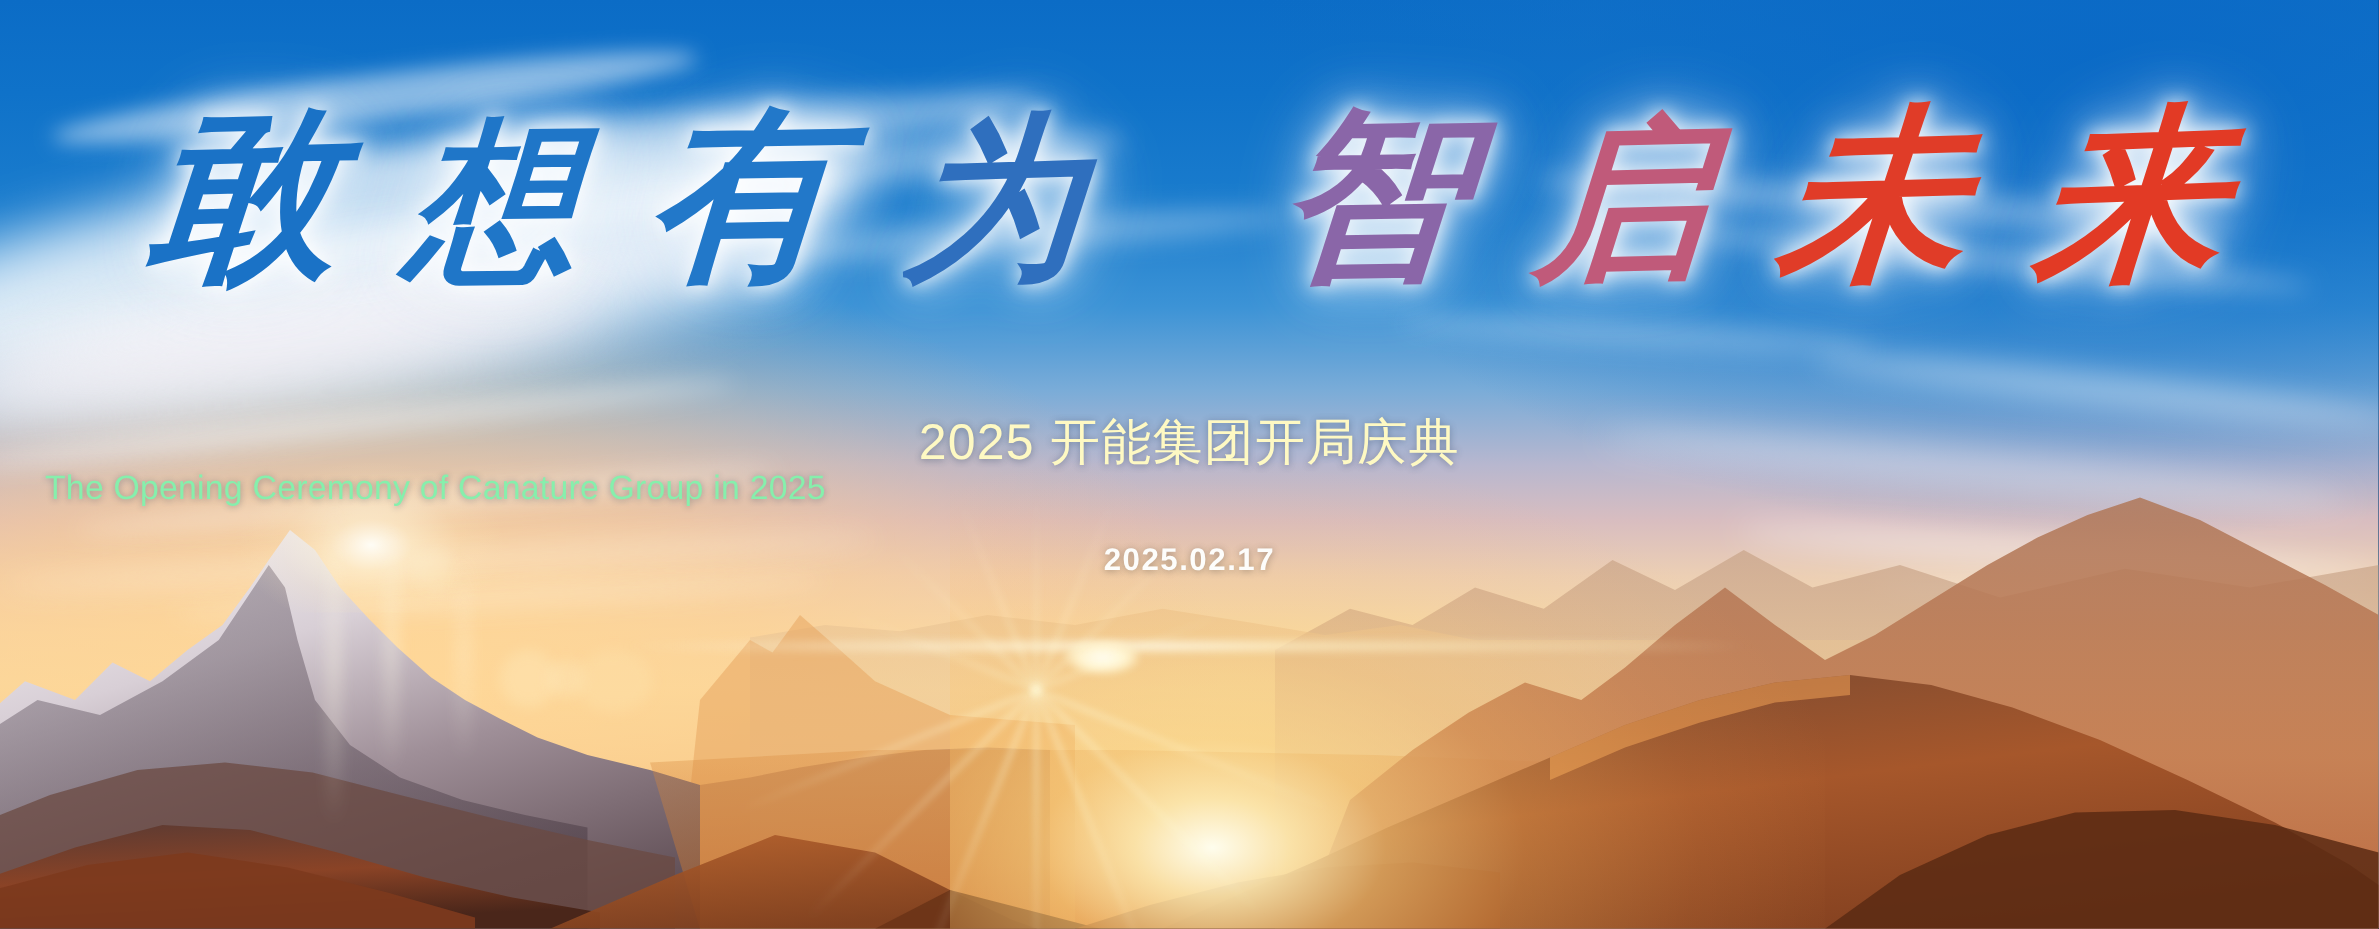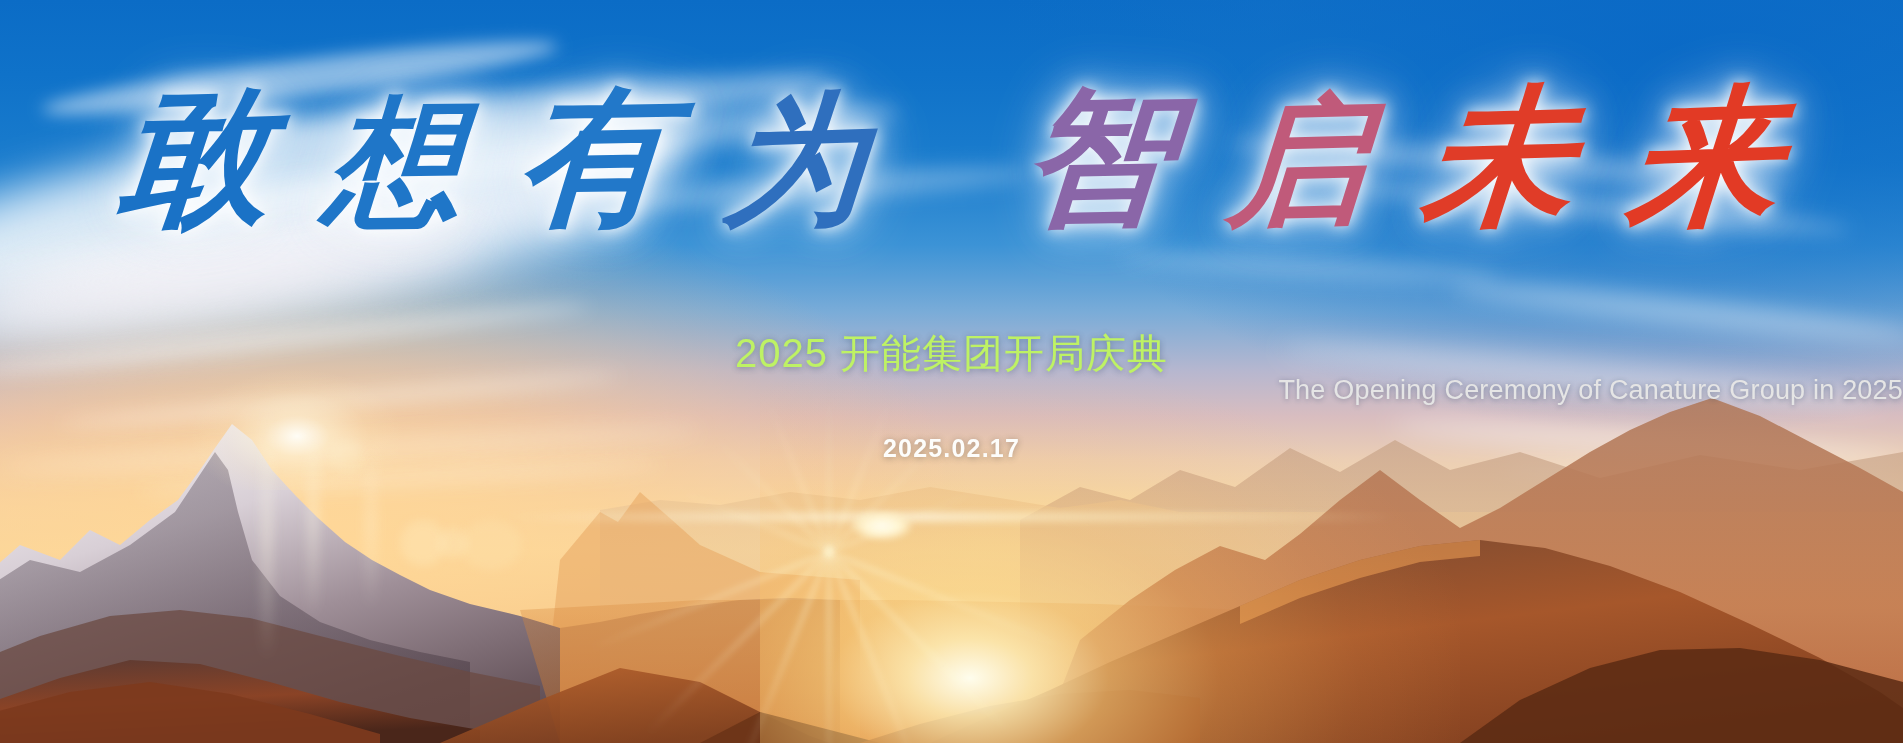--- a/index.html
+++ b/index.html
@@ -143,34 +143,35 @@
       0 0 16px rgba(255,255,255,.95),
       0 0 34px rgba(255,255,255,.85),
       0 0 60px rgba(230,242,255,.65);
     transform:skewX(-5deg) rotate(-1.2deg);
   }
   .callig .gap{display:inline-block;width:46px;}
 
   .subtitle-zh{
     position:absolute;left:0;right:0;top:326px;
     text-align:center;
-    color:#bef264;
+    color:#fef9c3;
     font-size:40px;
     font-weight:400;
     letter-spacing:1px;
     text-shadow:0 1px 6px rgba(40,60,90,.45);
   }
   .subtitle-en{
     position:absolute;left:0;right:0;top:375px;
-    text-align:right;
-    color:#e5e5e5;
+    text-align:left;
+    color:#86efac;
     font-size:27px;
     font-weight:400;
     letter-spacing:.2px;
     text-shadow:0 1px 5px rgba(40,60,90,.40);
+    padding-left:36px;
   }
   .date{
     position:absolute;left:0;right:0;top:434px;
     text-align:center;
     color:#fdfdfb;
     font-size:25px;
     font-weight:700;
     letter-spacing:1.2px;
     text-shadow:0 1px 6px rgba(80,70,60,.45);
   }

